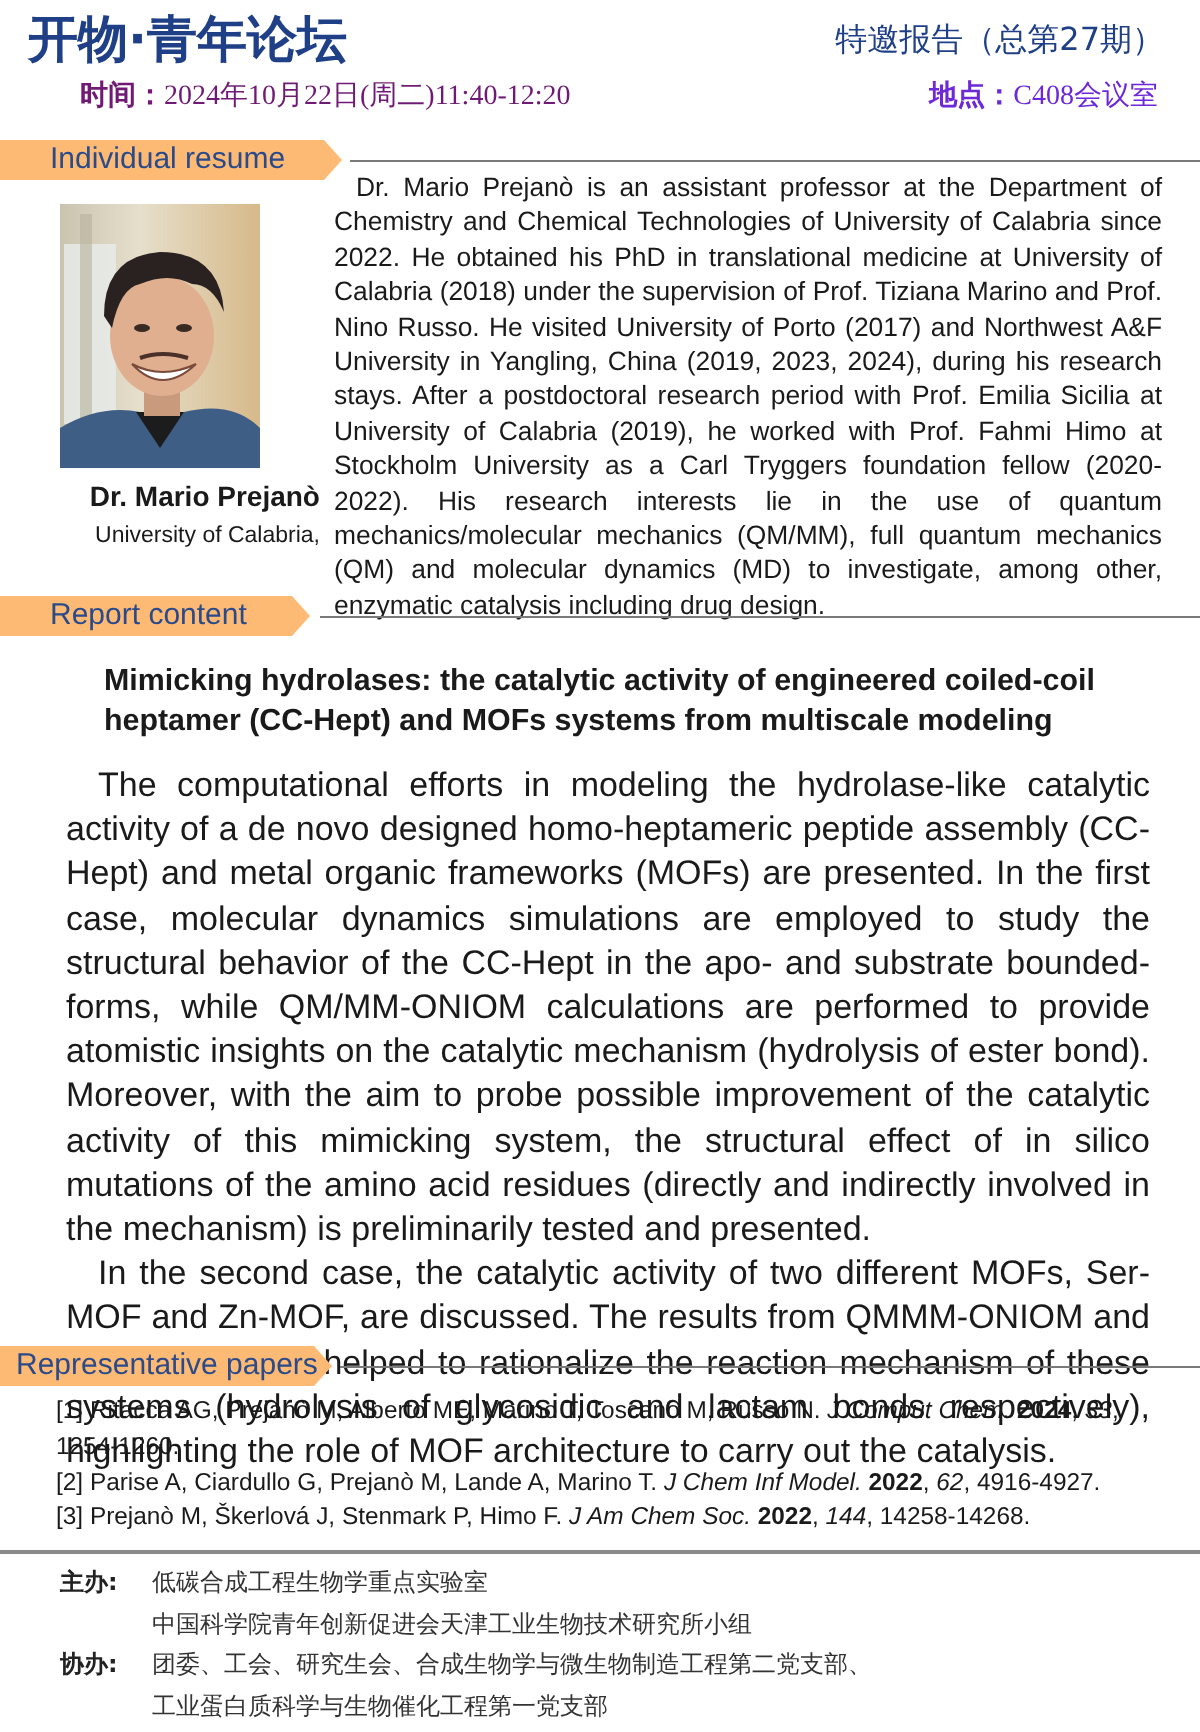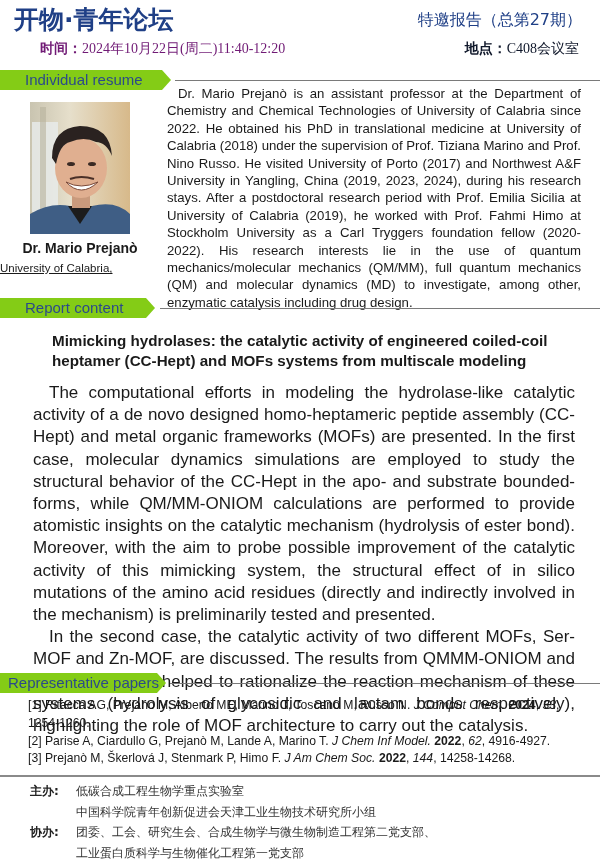--- a/index.html
+++ b/index.html
@@ -8,35 +8,35 @@
   .abs { position: absolute; }
 
   
   .hdr-title { left: 14px; top: 4px; font-size: 25px; font-weight: bold; color: #1f3f86;
                font-family: "DejaVu Sans", sans-serif; letter-spacing: 0px; line-height: 32px; }
   .hdr-time { left: 14px; top: 38px; font-size: 14px; color: #701a75; line-height: 20px;
               font-family: "Liberation Serif", serif; margin-left: 26px; }
   .hdr-time .lbl { font-weight: bold; font-family: "DejaVu Sans", sans-serif; font-size: 14px; }
   .hdr-issue { right: 18px; top: 8px; font-size: 16px; color: #1f3f86; line-height: 24px;
                font-family: "DejaVu Sans", sans-serif; }
-  .hdr-loc { right: 21px; top: 38px; font-size: 14px; color: #0f172a; line-height: 20px;
+  .hdr-loc { right: 21px; top: 38px; font-size: 14px; color: #6d28d9; line-height: 20px;
              font-family: "Liberation Serif", serif; }
   .hdr-loc .lbl { font-weight: bold; font-family: "DejaVu Sans", sans-serif; }
 
   
   .sec { left: 0; width: 600px; height: 20px; }
-  .sec .tab { position: absolute; left: 0; top: 0; height: 20px; background: #84cc16;
+  .sec .tab { position: absolute; left: 0; top: 0; height: 20px; background: #fdba74;
               clip-path: polygon(0 0, calc(100% - 9px) 0, 100% 50%, calc(100% - 9px) 100%, 0 100%); }
   .sec .tab span { display: block; padding-left: 25px; font-size: 15px; line-height: 20px; color: #2b4a8a; }
   .sec .line { position: absolute; top: 10px; right: 0; height: 1px; background: #7a7a7a; }
 
   
   .photo { left: 30px; top: 102px; width: 100px; height: 132px; overflow: hidden; }
-  .speaker-name { left: 0; width: 160px; top: 240px; text-align: center; font-size: 14px; font-weight: bold; }
-  .speaker-aff { left: 0; width: 160px; top: 261px; text-align: left; font-size: 11.5px; line-height: 15px; text-decoration: underline; }
+  .speaker-name { left: 0; width: 160px; top: 240px; text-align: right; font-size: 14px; font-weight: bold; }
+  .speaker-aff { left: 0; width: 160px; top: 261px; text-align: right; font-size: 11.5px; line-height: 15px; }
   .bio { left: 167px; top: 85px; width: 414px; font-size: 13.2px; line-height: 17.4px; text-align: justify;
          text-indent: 11px; margin: 0; }
 
   
   .rep-title { left: 52px; top: 331px; width: 520px; font-size: 15.2px; font-weight: bold; line-height: 20px; margin: 0; }
   .rep-body { left: 33px; top: 382px; width: 542px; font-size: 17px; line-height: 22.2px; margin: 0; text-align: justify; }
   .rep-body p { margin: 0; text-indent: 16px; }
 
   
   .papers { left: 28px; top: 697px; width: 545px; font-size: 12.2px; line-height: 17.8px; margin: 0; padding: 0; list-style: none; }

